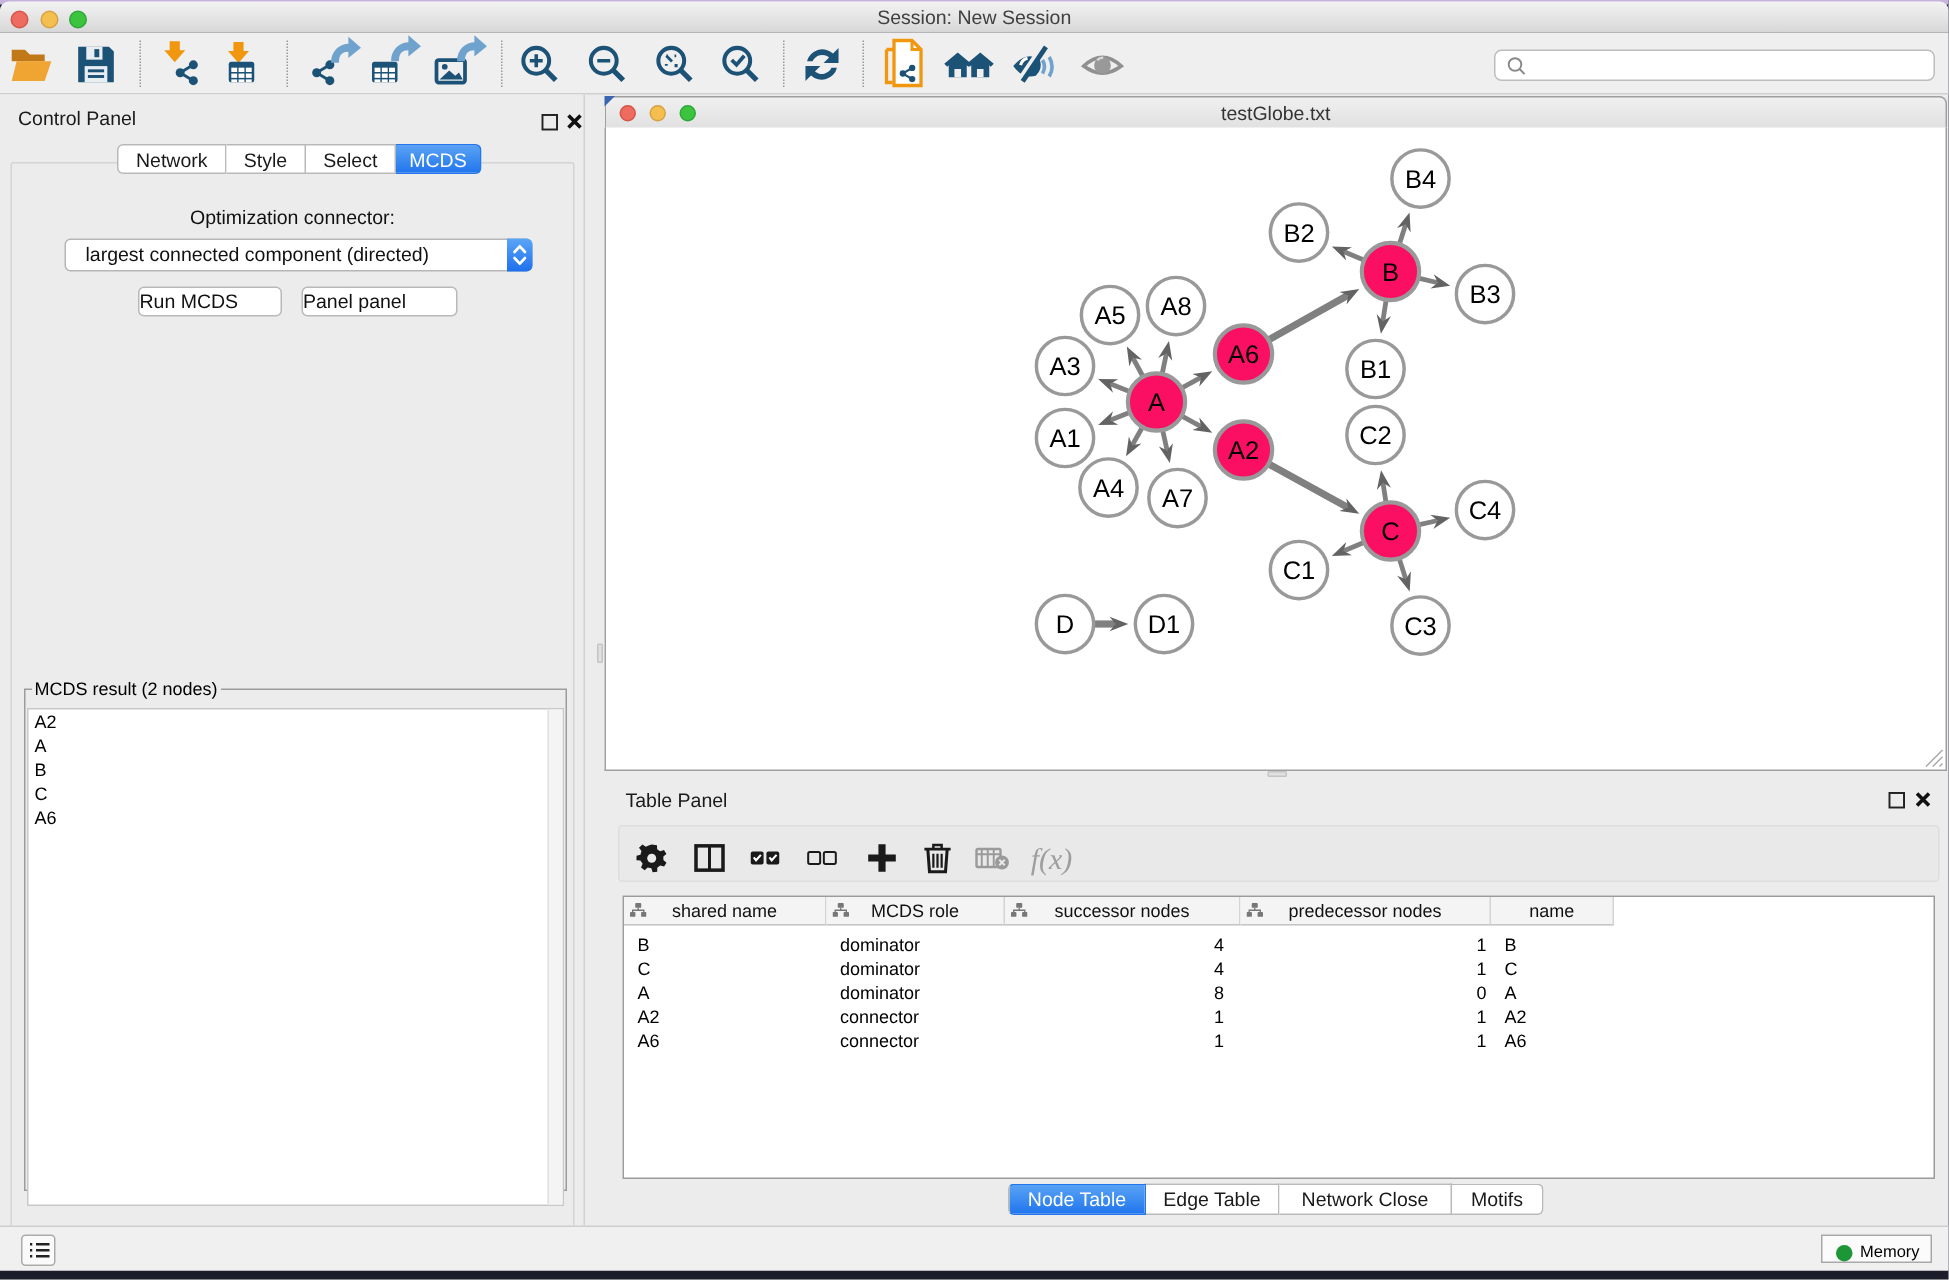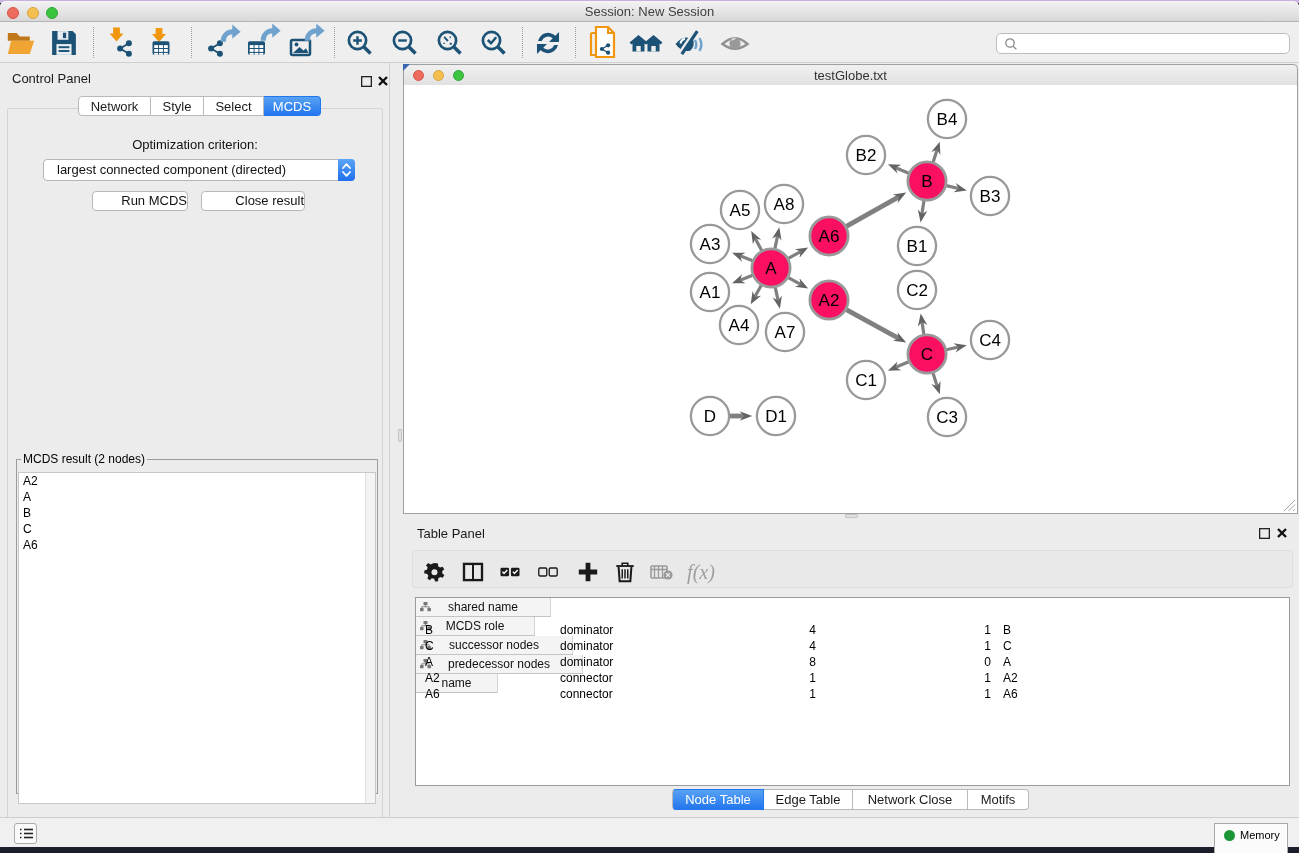--- a/index.html
+++ b/index.html
@@ -26,45 +26,45 @@
 #cpbox { position:absolute; left:7px; top:45px; width:376px; height:737px; border:1px solid #d4d4d4; border-radius:2px; background:#ececec; }
 .seg { position:absolute; display:flex; font-size:13px; color:#1a1a1a; }
 .seg .sg { background:#fff; border:1px solid #b9b9b9; border-left:none; padding:0; display:flex; align-items:center; justify-content:center; }
 .seg .sg:first-child { border-left:1px solid #b9b9b9; border-radius:4px 0 0 4px; }
 .seg .sg:last-child { border-radius:0 4px 4px 0; }
 .seg .sel { background:linear-gradient(#58a2f4,#2276ee); border-color:#2276ee; color:#fff; }
 #cptabs { left:78px; top:33px; height:20px; }
 #optlabel { position:absolute; left:0; width:390px; top:74px; text-align:center; font-size:13px; color:#111; }
 #dropdown { position:absolute; left:43px; top:96px; width:312px; height:22px; background:#fff; border:1px solid #b6b6b6; border-radius:4px; font-size:13px; color:#111; line-height:20px; padding-left:13px; }
 #dropdown .stepper { position:absolute; right:-1px; top:-1px; width:17px; height:22px; border-radius:0 4px 4px 0; background:linear-gradient(#5ba5f7,#1e70ee); }
-.btn { position:absolute; height:20px; background:#fff; border:1px solid #b9b9b9; border-radius:4px; font-size:13px; color:#111; text-align:right; line-height:18px; }
+.btn { position:absolute; height:20px; background:#fff; border:1px solid #b9b9b9; border-radius:4px; font-size:13px; color:#111; text-align:left; line-height:18px; }
 #fieldset { position:absolute; left:16px; top:389px; width:362px; height:342px; border:1px solid #9c9c9c; }
 #fieldset legend { font-size:12px; color:#000; margin-left:4px; padding:0 2px; }
 #mlist { position:absolute; left:1px; top:6px; width:358px; height:332px; background:#fff; border:1px solid #c8c8c8; }
 #mlist .sb { position:absolute; right:0; top:0; width:10px; height:100%; background:#f4f4f4; border-left:1px solid #e0e0e0; }
 #mlist div.it { font-size:12px; color:#000; padding-left:4px; height:16px; line-height:16px; }
 
 #netwin { position:absolute; left:403px; top:64px; width:895px; height:450px; }
 #nettitle { position:absolute; left:0; top:0; width:100%; height:35px; background:linear-gradient(#f0f0f0,#d7d7d7); border:1px solid #9f9f9f; border-bottom:1px solid #ababab; border-radius:5px 5px 0 0; }
 #nettitle .tl { position:absolute; top:5px; width:11px; height:11px; border-radius:50%; }
 #netbody { position:absolute; left:0; top:21px; width:895px; height:429px; background:#fff; border:1px solid #9f9f9f; border-top:none; }
 
 #tpanel { position:absolute; left:403px; top:519px; width:896px; height:298px; }
 #tpanel .ptitle { position:absolute; left:14px; top:7px; font-size:13px; color:#1a1a1a; }
 #ttoolbar { position:absolute; left:9px; top:31px; width:881px; height:38px; background:#e9e9e9; border:1px solid #dedede; border-radius:3px; }
 #ttable { position:absolute; left:12px; top:78px; width:875px; height:189px; background:#fff; border:1px solid #9b9b9b; }
-#thead { position:absolute; left:0; top:0; height:19px; display:flex;flex-direction:column; }
+#thead { position:absolute; left:0; top:0; height:19px; display:flex; }
 #thead .th { background:#f4f4f4; border-right:1px solid #d4d4d4; border-bottom:1px solid #c4c4c4; font-size:12px; color:#111; text-align:center; line-height:18px; position:relative; }
 .trow { position:absolute; left:0; width:100%; height:16px; font-size:12px; color:#000; }
 .trow span { position:absolute; }
 #btabs { left:672px; top:789px; height:21px; font-size:13px; }
 
 #statusbar { position:absolute; left:0; top:817px; width:1299px; height:30px; background:#f0f0f0; border-top:1px solid #cdcdcd; }
 #listbtn { position:absolute; left:14px; top:5px; width:23px; height:21px; background:#fafafa; border:1px solid #ababab; border-radius:3px; }
-#membtn { position:absolute; right:11px; top:5px; width:74px; height:31px; background:#fbfbfb; border:1px solid #a8a8a8; font-size:11px; color:#000; }
+#membtn { position:absolute; right:11px; top:5px; width:74px; height:19px; background:#fbfbfb; border:1px solid #a8a8a8; font-size:11px; color:#000; }
 #membtn .dot { position:absolute; left:9px; top:6px; width:11px; height:11px; border-radius:50%; background:#1c9636; }
 #membtn .mt { position:absolute; left:25px; top:5px; }
 </style>
 </head>
 <body>
 <div id="deskTop"></div>
 <div id="app"></div>
 <div id="titlebar">
   <div class="tl t-red"></div>
     <div class="tl t-yel"></div>
@@ -242,31 +242,31 @@
   <svg class="pbtns" style="left:378px" width="10" height="10" viewBox="0 0 10 10">
       <path d="M1 1 L9 9 M9 1 L1 9" stroke="#111" stroke-width="2.4"></path>
     </svg>
   <div id="cpbox"></div>
   <div class="seg" id="cptabs">
     <div class="sg" style="width:73px">Network</div>
     <div class="sg" style="width:53px">Style</div>
     <div class="sg" style="width:60px">Select</div>
     <div class="sg sel" style="width:57px">MCDS</div>
   </div>
-  <div id="optlabel">Optimization criterion:</div>
+  <div id="optlabel">Optimization connector:</div>
   <div id="dropdown">largest connected component (directed)
     <div class="stepper">
       <svg width="17" height="22" viewBox="0 0 17 22">
           <path d="M5 9 L8.5 5.2 L12 9" fill="none" stroke="#fff" stroke-width="1.8" stroke-linecap="round" stroke-linejoin="round"></path>
           <path d="M5 13 L8.5 16.8 L12 13" fill="none" stroke="#fff" stroke-width="1.8" stroke-linecap="round" stroke-linejoin="round"></path>
         </svg>
     </div>
   </div>
   <div class="btn" style="left:92px; top:128px; width:96px;">Run MCDS</div>
-  <div class="btn" style="left:201px; top:128px; width:104px;">Close result</div>
+  <div class="btn" style="left:201px; top:128px; width:104px;">Panel panel</div>
   <fieldset id="fieldset">
       <legend>MCDS result (2 nodes)</legend>
     <div id="mlist">
       <div class="it">A2</div>
         <div class="it">A</div>
         <div class="it">B</div>
         <div class="it">C</div>
         <div class="it">A6</div>
       <div class="sb"></div>
     </div>

